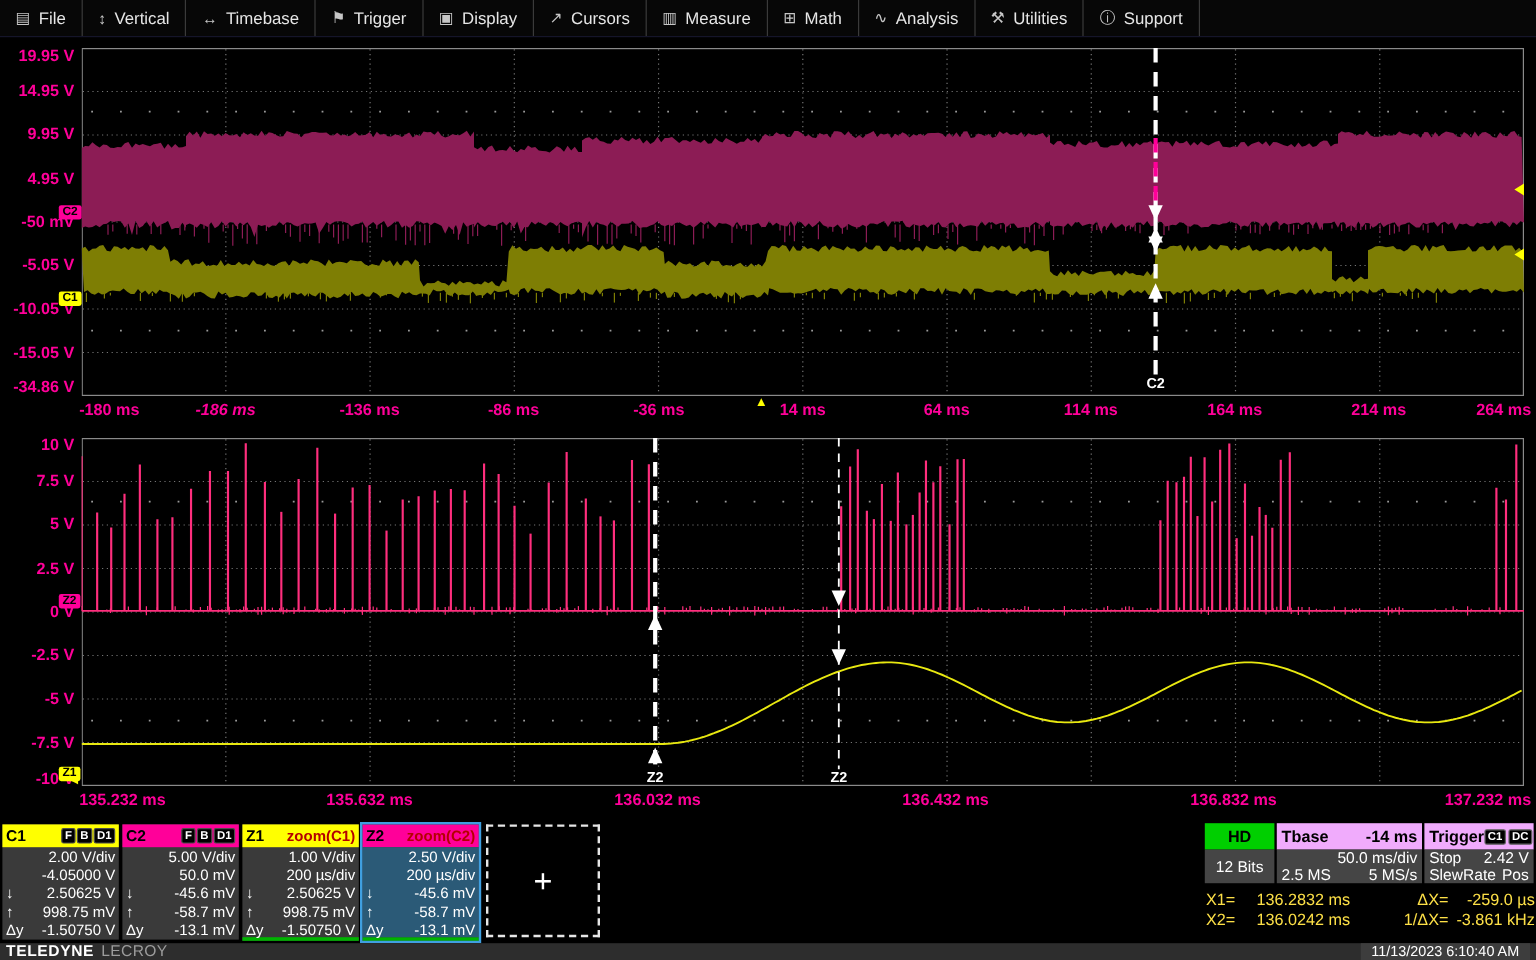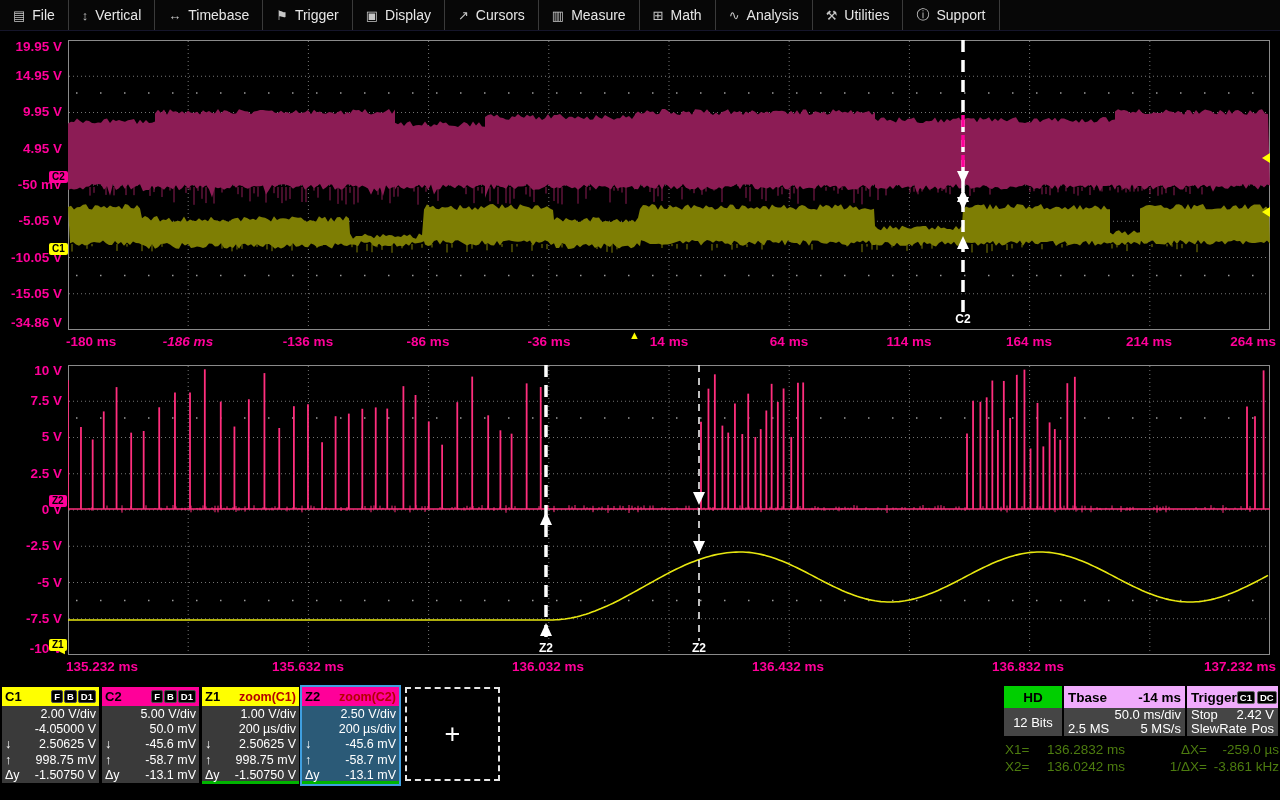--- a/index.html
+++ b/index.html
@@ -53,21 +53,21 @@
   #hd-panel .pb{display:flex;align-items:center;justify-content:center}
   #tbase-panel{left:1064px;width:121px}
   #trigger-panel{left:1187px;width:91px}
   .pb.lines{padding:0 4px}
   .pline{display:flex;justify-content:space-between;height:14px;line-height:14px}
   .pline.right{justify-content:flex-end}
   .trig-badges{display:flex;gap:2px}
   .tbadge{background:#000;color:#fff;border:1px solid #666;font-size:9.5px;font-weight:bold;
     padding:0 2px;border-radius:2px;line-height:11px}
 
-  #readout{position:absolute;left:1005px;top:741px;width:274px;color:#4d7c0f;font-size:13.5px}
+  #readout{position:absolute;left:1005px;top:741px;width:274px;color:#fde047;font-size:13.5px}
   .ro-row{display:grid;grid-template-columns:42px 108px 52px 72px;height:17px;line-height:17px}
   .ro-row .c2{text-align:left}
   .ro-row .c3,.ro-row .c4{text-align:right}
 
   
   #statusbar{position:absolute;left:0;top:786px;width:1280px;height:14px;background:#2d2d2d;
     display:flex;align-items:center;justify-content:space-between;padding:0 5px}
   .brand{font-size:13px;color:#fff;font-weight:bold;letter-spacing:.5px;line-height:14px}
   .brand .lite{color:#9c9c9c;font-weight:normal;margin-left:6px;letter-spacing:.3px}
   #datetime{background:#3d3d3d;color:#fff;font-size:12px;padding:0 9px;height:14px;line-height:14px}
@@ -933,13 +933,19 @@
       <span class="c4">-259.0 µs</span>
     </div>
     <div class="ro-row">
       <span class="c1">X2=</span>
       <span class="c2">136.0242 ms</span>
       <span class="c3">1/ΔX=</span>
       <span class="c4">-3.861 kHz</span>
     </div>
   </div>
 
+  <div id="statusbar">
+    <div class="brand">
+      <span class="bold">TELEDYNE</span><span class="lite">LECROY</span>
+    </div>
+    <div id="datetime">11/13/2023 6:10:40 AM</div>
+  </div>
 </div>
 
 </body></html>

